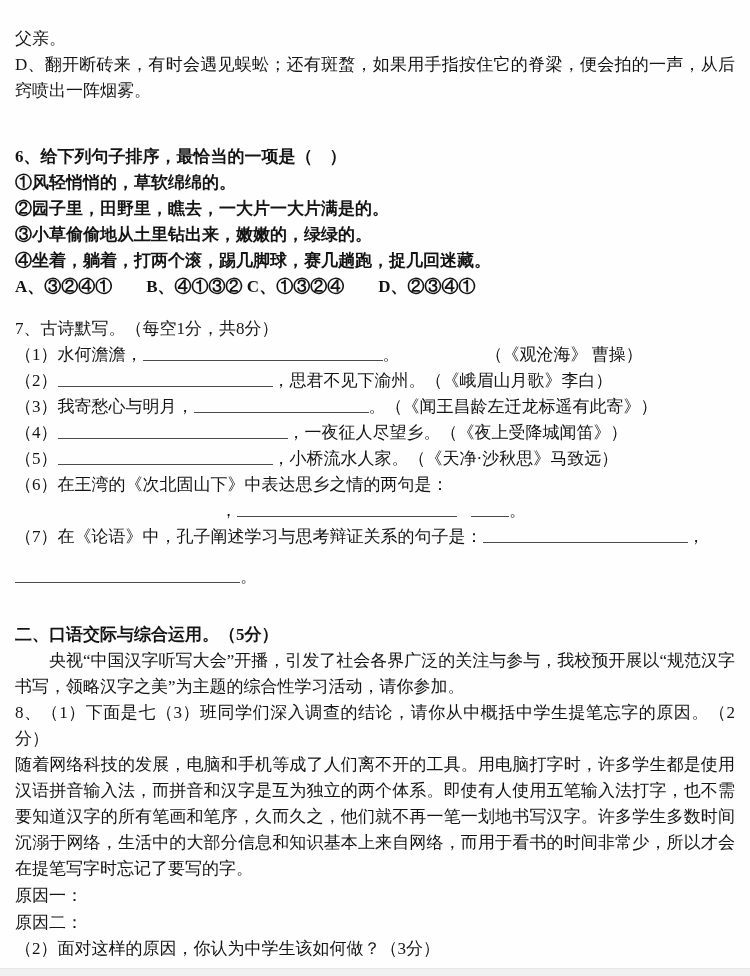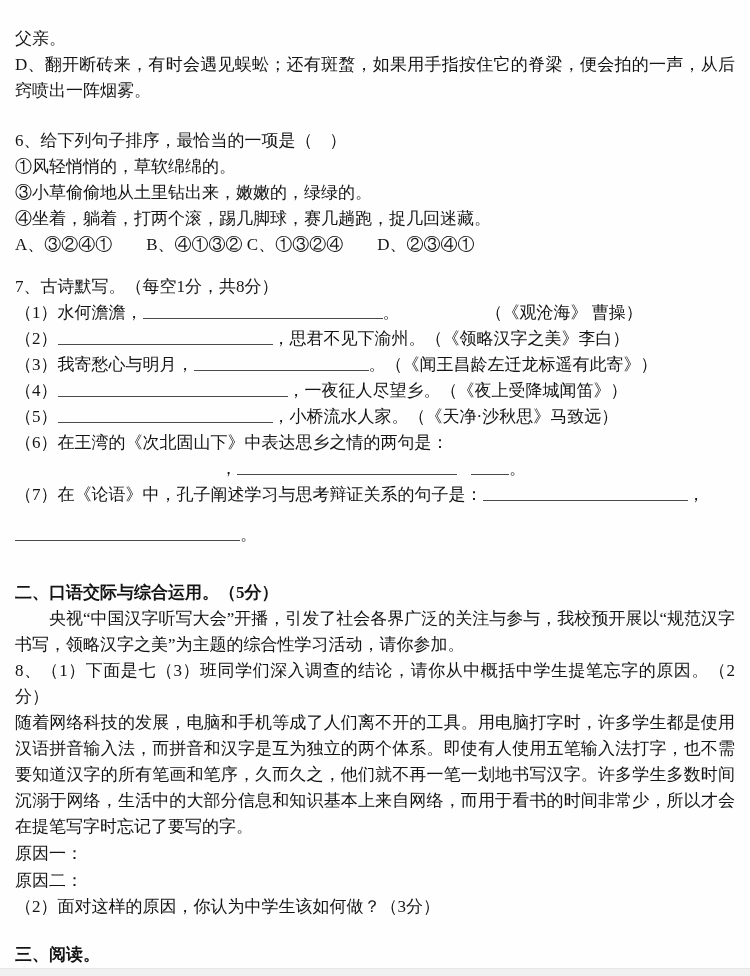--- a/index.html
+++ b/index.html
@@ -24,21 +24,21 @@
     border-bottom:1px solid #4a4a4a;
     height:15px;
     margin-bottom:-1px;
   }
   .w240{width:240px}.w215{width:215px}.w175{width:175px}
   .w230{width:230px}.w220{width:220px}.w38{width:38px}
   .w205{width:205px}.w225{width:225px}
   .src-gap-lg{margin-left:86px;}
   .src-gap-md{}
   .gap-blank{margin-left:14px;}
-  .q6-block{margin-top:24px;}
+  .q6-block{margin-top:40px;font-weight:bold;}
   .q7-block{margin-top:16px;}
   .q7-ans6{padding-left:205px;}
   .q7-ans7-l2{margin-top:14px;}
   .sec2-block{margin-top:32px;}
   .reasons{line-height:27px;}
   .sec3-block{margin-top:22px;}
   .footer-strip{
     position:absolute;left:0;bottom:0;
     width:750px;height:7px;
     background:#f0f0f0;
@@ -49,34 +49,35 @@
 <body>
 
 <div class="page">
 
   <div class="line">父亲。</div>
   <div class="para">D、翻开断砖来，有时会遇见蜈蚣；还有斑蝥，如果用手指按住它的脊梁，便会拍的一声，从后窍喷出一阵烟雾。</div>
 
   <div class="q6-block">
     <div class="line">6、给下列句子排序，最恰当的一项是（　）</div>
     <div class="line">①风轻悄悄的，草软绵绵的。</div>
+    <div class="line">②园子里，田野里，瞧去，一大片一大片满是的。</div>
     <div class="line">③小草偷偷地从土里钻出来，嫩嫩的，绿绿的。</div>
     <div class="line">④坐着，躺着，打两个滚，踢几脚球，赛几趟跑，捉几回迷藏。</div>
     <div class="line">A、③②④①　　B、④①③② C、①③②④　　D、②③④①</div>
   </div>
 
   <div class="q7-block">
     <div class="line">7、古诗默写。（每空1分，共8分）</div>
 
     <div class="line">
       <span>（1）水何澹澹，</span><span class="blank w240"></span><span>。</span><span class="src-gap-lg">（《观沧海》 曹操）</span>
     </div>
 
     <div class="line">
-      <span>（2）</span><span class="blank w215"></span><span>，思君不见下渝州。</span><span>（《领略汉字之美》李白）</span>
+      <span>（2）</span><span class="blank w215"></span><span>，思君不见下渝州。</span><span>（《峨眉山月歌》李白）</span>
     </div>
 
     <div class="line">
       <span>（3）我寄愁心与明月，</span><span class="blank w175"></span><span>。</span><span class="src-gap-md">（《闻王昌龄左迁龙标遥有此寄》）</span>
     </div>
 
     <div class="line">
       <span>（4）</span><span class="blank w230"></span><span>，一夜征人尽望乡。</span><span>（《夜上受降城闻笛》）</span>
     </div>
 

